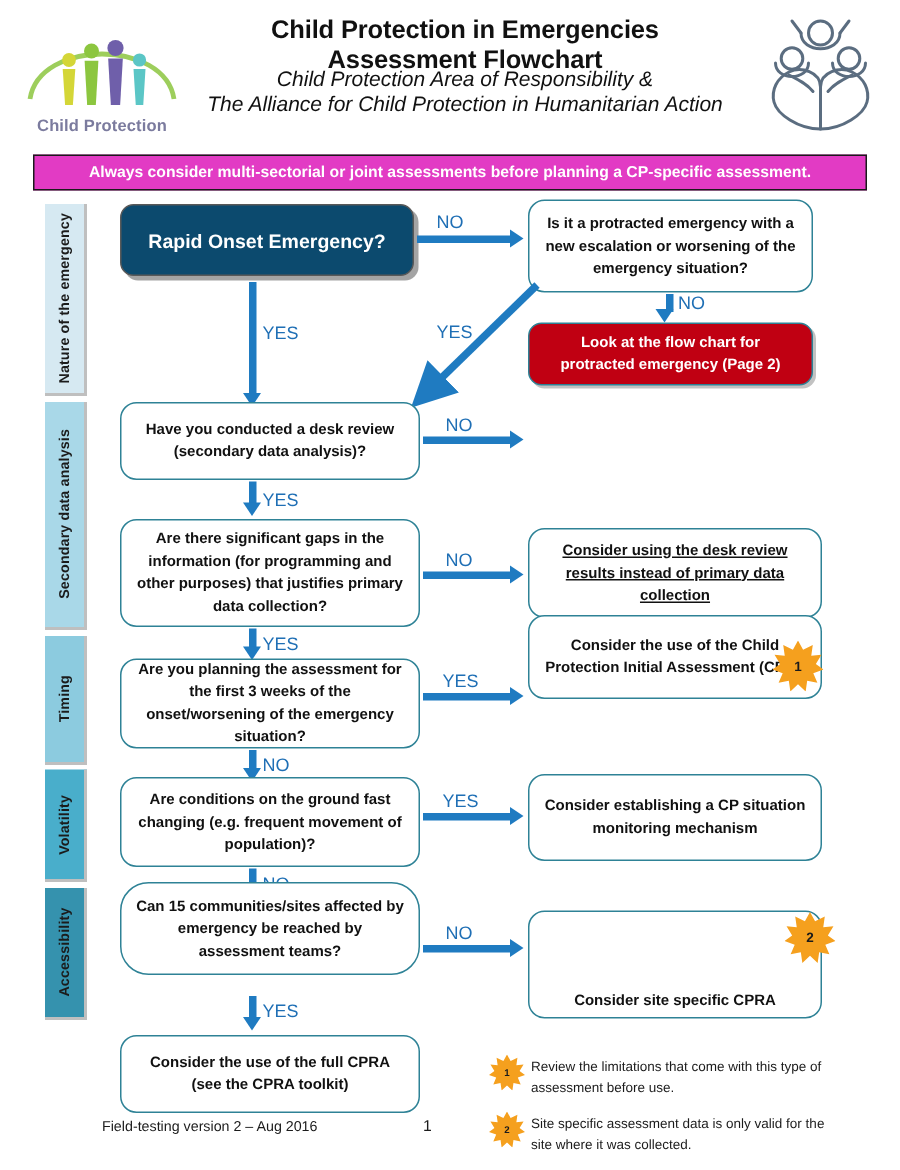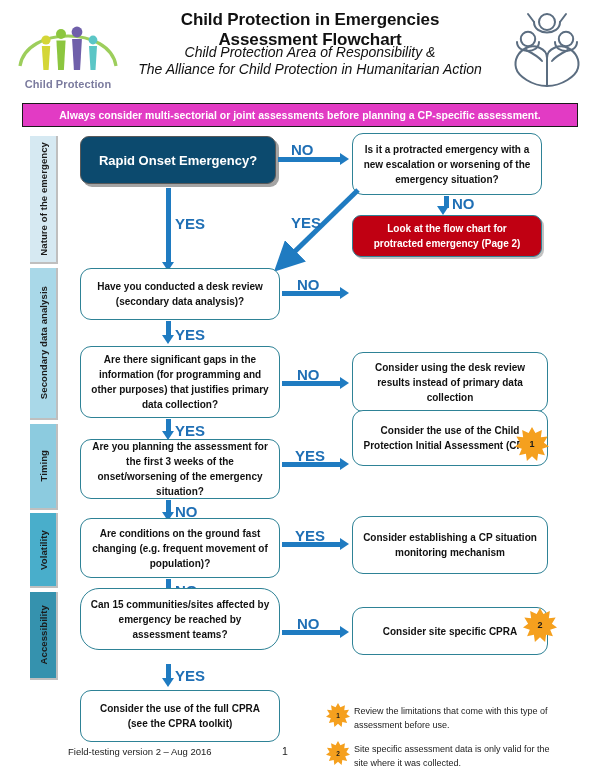--- a/index.html
+++ b/index.html
@@ -153,22 +153,22 @@
   .arrow-right {
     position: absolute;
     width: 0; height: 0;
     border-top: 6.5px solid transparent;
     border-bottom: 6.5px solid transparent;
     border-left: 9px solid #1f7bc1;
   }
 
   .lbl {
     position: absolute;
-    font-size: 15px;
-    font-weight: bold;
+    font-size: 12px;
+    font-weight: normal;
     color: #1f6fb5;
     white-space: nowrap;
   }
 
   
   .star {
     position: absolute;
     background: #f5a01e;
     width: 34px; height: 34px;
     clip-path: polygon(50% 0%, 60% 18%, 79% 9%, 76% 30%, 96% 28%, 85% 46%,
@@ -310,21 +310,21 @@
   <div class="arrow-right" style="left:340px;top:287px;"></div>
   <div class="lbl" style="left:297px;top:276px;">NO</div>
 
   <div class="vline" style="left:166px;top:321px;height:16px;"></div>
   <div class="arrow-down" style="left:162px;top:335px;"></div>
   <div class="lbl" style="left:175px;top:326px;">YES</div>
 
   <div class="box" style="left:80px;top:346px;width:200px;height:72px;">
     <span>Are there significant gaps in the information (for programming and other purposes) that justifies primary data collection?</span>
   </div>
-  <div class="box" style="left:352px;top:352px;width:196px;height:60px;">
+  <div class="box" style="left:352px;top:352px;width:196px;height:60px;text-decoration:underline;">
     <span>Consider using the desk review results instead of primary data collection</span>
   </div>
   <div class="hline" style="left:282px;top:381px;width:58px;"></div>
   <div class="arrow-right" style="left:340px;top:377px;"></div>
   <div class="lbl" style="left:297px;top:366px;">NO</div>
 
   <div class="vline" style="left:166px;top:419px;height:14px;"></div>
   <div class="arrow-down" style="left:162px;top:431px;"></div>
   <div class="lbl" style="left:175px;top:422px;">YES</div>
 
@@ -355,21 +355,21 @@
   <div class="arrow-right" style="left:340px;top:538px;"></div>
   <div class="lbl" style="left:295px;top:527px;">YES</div>
 
   <div class="vline" style="left:166px;top:579px;height:16px;"></div>
   <div class="arrow-down" style="left:162px;top:593px;"></div>
   <div class="lbl" style="left:175px;top:582px;">NO</div>
 
   <div class="box" style="left:80px;top:588px;width:200px;height:62px;border-radius:19px;">
     <span>Can 15 communities/sites affected by emergency be reached by assessment teams?</span>
   </div>
-  <div class="box" style="left:352px;top:607px;width:196px;height:48px;">
+  <div class="box" style="left:352px;top:607px;width:196px;height:72px;align-items:flex-end;">
     <span>Consider site specific CPRA</span>
   </div>
   <div class="star" style="left:523px;top:608px;">
     <span>2</span>
   </div>
   <div class="hline" style="left:282px;top:630px;width:58px;"></div>
   <div class="arrow-right" style="left:340px;top:626px;"></div>
   <div class="lbl" style="left:297px;top:615px;">NO</div>
 
   <div class="vline" style="left:166px;top:664px;height:16px;"></div>

